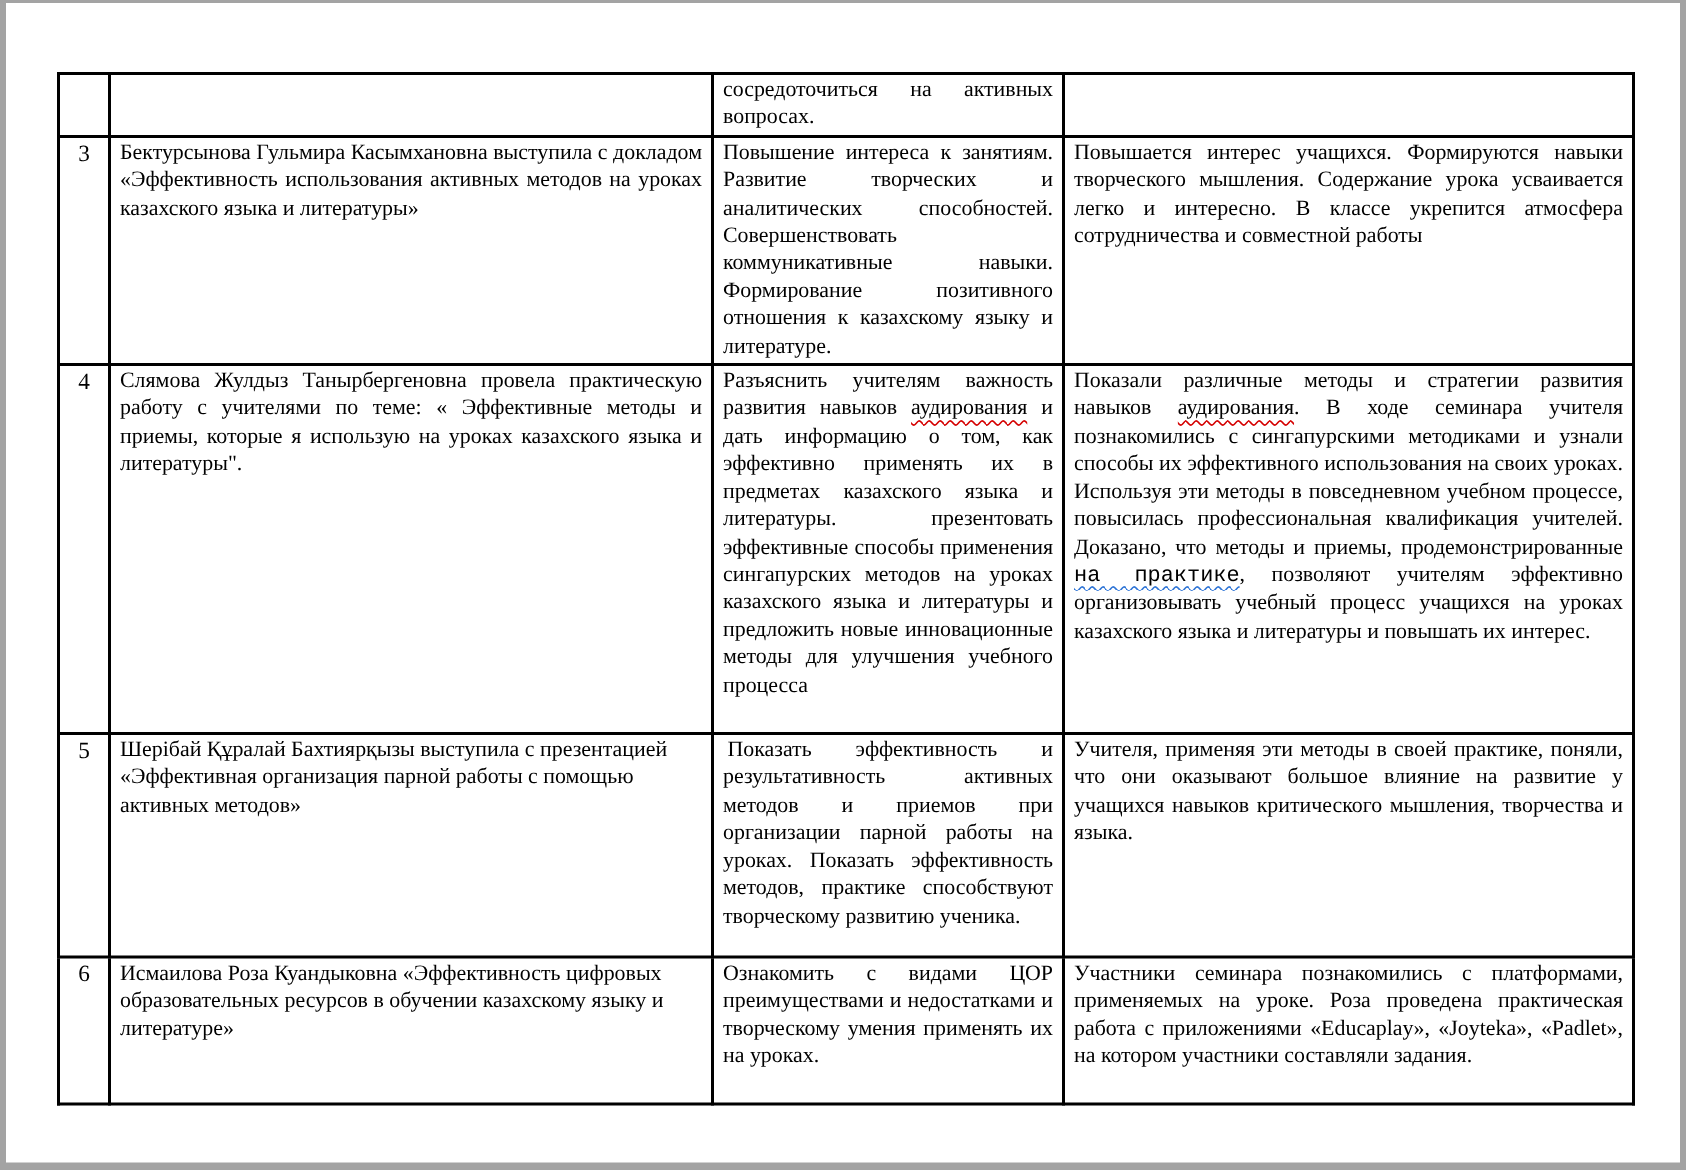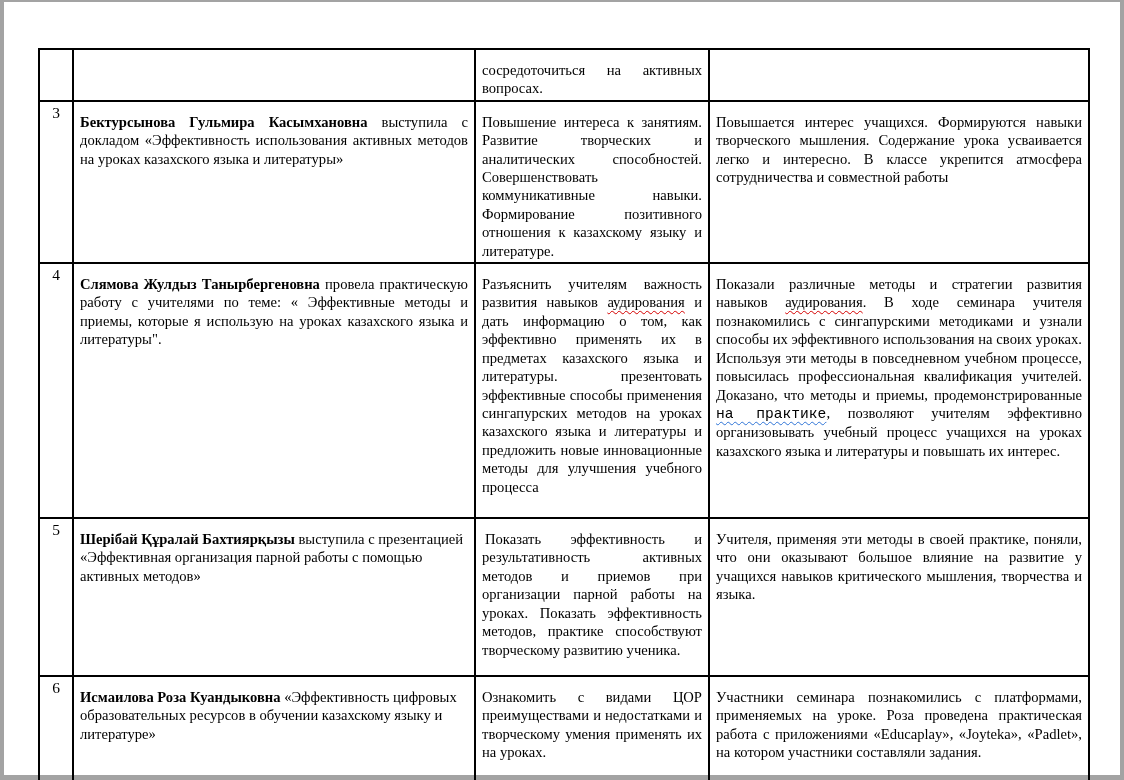--- a/index.html
+++ b/index.html
@@ -19,35 +19,35 @@
   table.report {
     position: absolute;
     left: 34px; top: 46px;
     width: 1050px;
     border-collapse: collapse;
     table-layout: fixed;
   }
   td.cell {
     border: 2px solid #000;
     vertical-align: top;
-    padding: 11px 6px 2px 6px;
+    padding: 1px 6px 2px 6px;
     font-size: 14.6px;
     line-height: 18.4px;
     color: #000;
     overflow: hidden;
   }
   td.num {
     text-align: center;
     font-size: 15.5px;
     padding-top: 2px;
   }
   .just { text-align: justify; }
   .left { text-align: left; }
   .indent { text-indent: 3px; }
-  b.name { font-weight: bold; }
+  b.name { font-weight: normal; }
   .wavy-red {
     text-decoration: underline wavy #d40000;
     text-decoration-thickness: 1px;
     text-underline-offset: 3px;
     text-decoration-skip-ink: none;
   }
   .wavy-blue {
     text-decoration: underline wavy #2e74d6;
     text-decoration-thickness: 1px;
     text-underline-offset: 3px;

